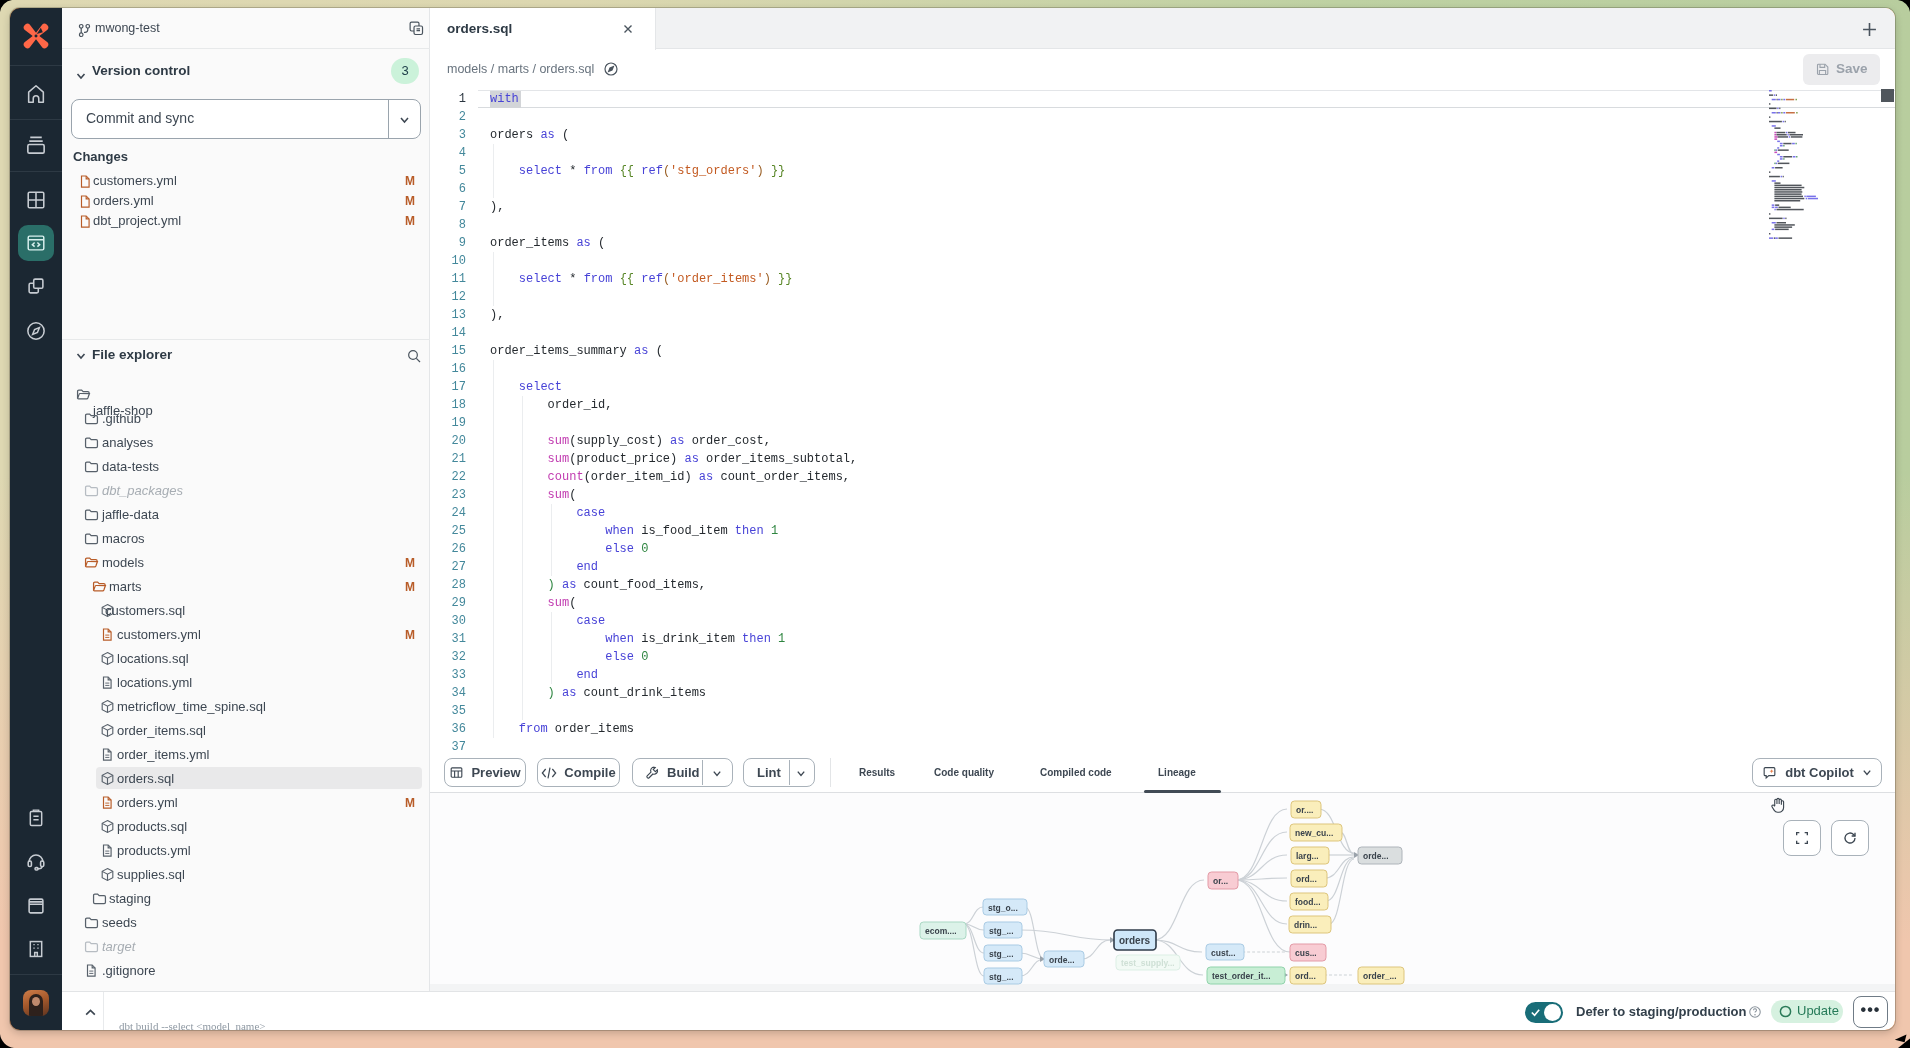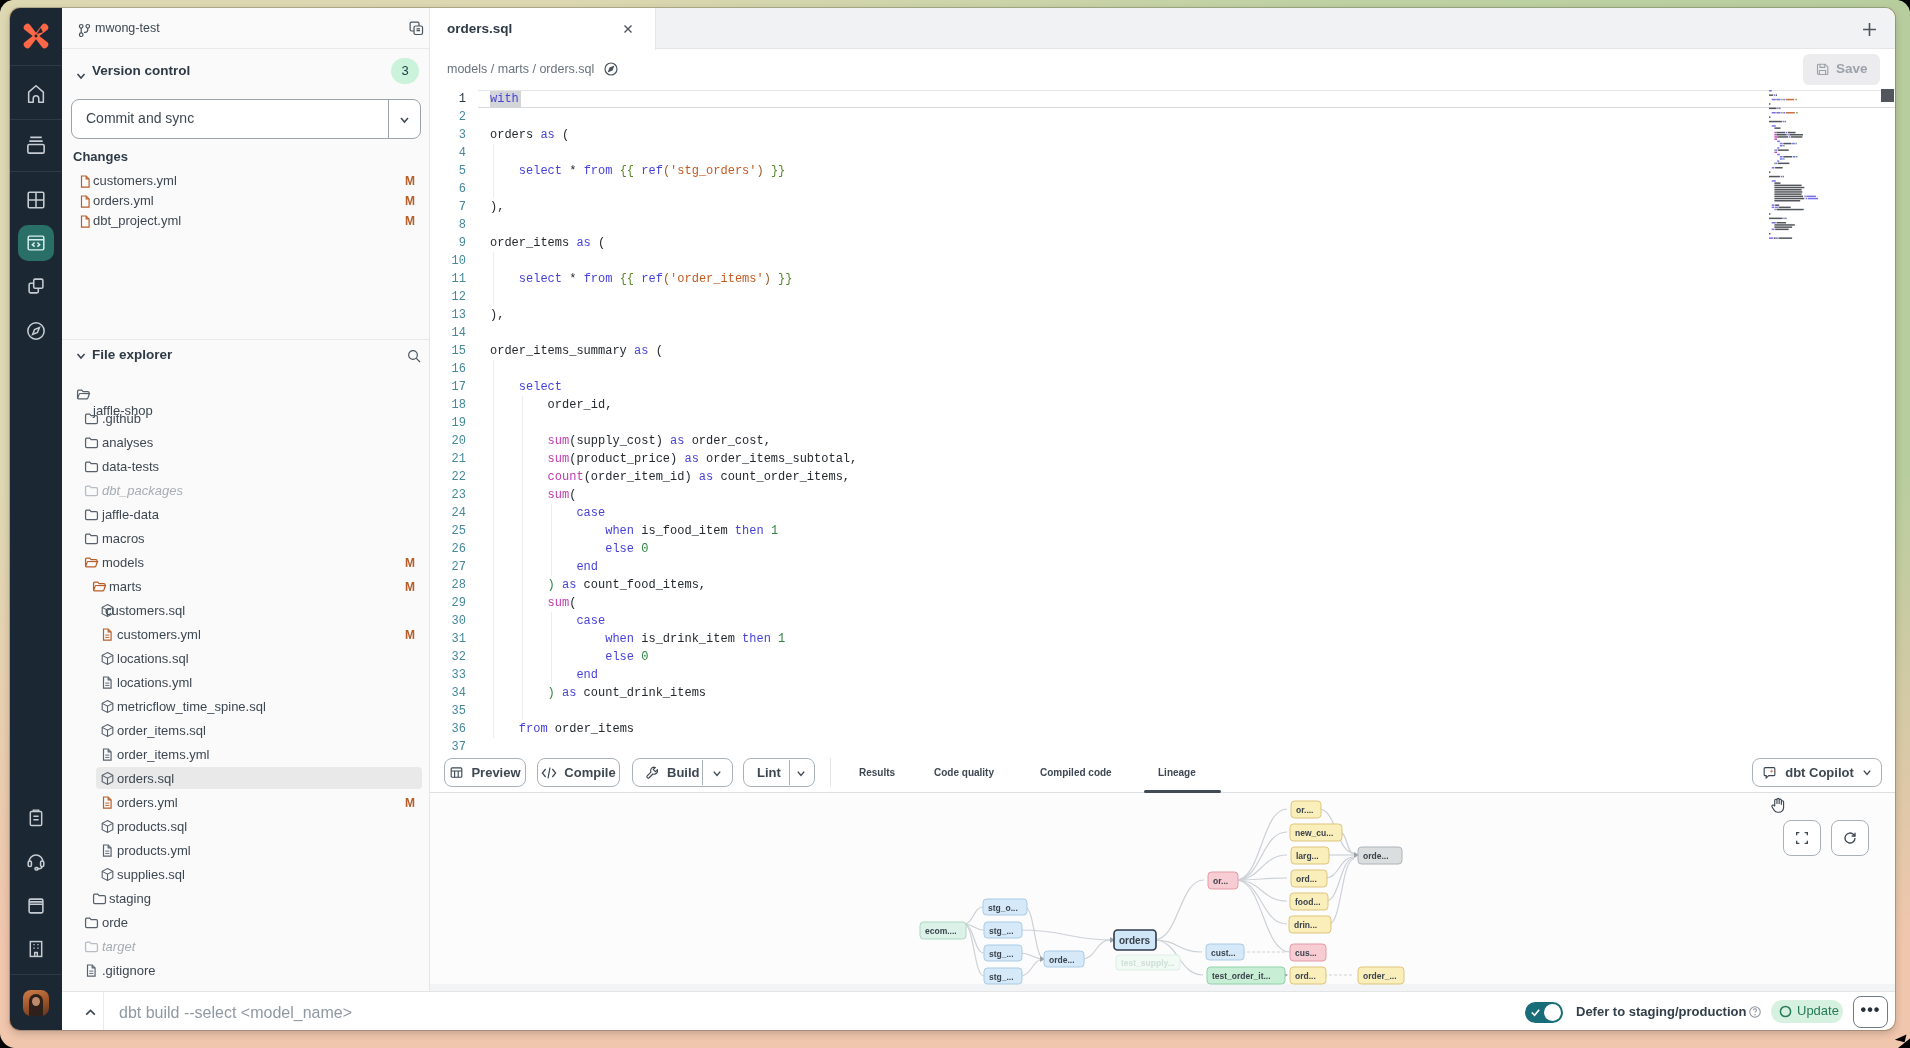--- a/index.html
+++ b/index.html
@@ -312,21 +312,21 @@
             <path d="M3.5 7 L12 11.5 L20.5 7 M12 11.5 V21.5"></path>
           </svg></div>
       <div class="row" style="left:55px;top:855px">supplies.sql</div>
       <div style="position:absolute;left:30px;top:883px;"><svg width="15" height="15" viewBox="0 0 24 24" fill="none" stroke="#57606a" stroke-width="2">
             <path d="M2.5 7 a2 2 0 0 1 2-2 H9 l2.5 2.5 H19.5 a2 2 0 0 1 2 2 V18 a2 2 0 0 1-2 2 H4.5 a2 2 0 0 1-2-2 Z"></path>
           </svg></div>
       <div class="row" style="left:47px;top:879px">staging</div>
       <div style="position:absolute;left:22px;top:907px;"><svg width="15" height="15" viewBox="0 0 24 24" fill="none" stroke="#57606a" stroke-width="2">
             <path d="M2.5 7 a2 2 0 0 1 2-2 H9 l2.5 2.5 H19.5 a2 2 0 0 1 2 2 V18 a2 2 0 0 1-2 2 H4.5 a2 2 0 0 1-2-2 Z"></path>
           </svg></div>
-      <div class="row" style="left:40px;top:903px">orde</div>
+      <div class="row" style="left:40px;top:903px">seeds</div>
       <div style="position:absolute;left:22px;top:931px;"><svg width="15" height="15" viewBox="0 0 24 24" fill="none" stroke="#b6bcc2" stroke-width="2">
             <path d="M2.5 7 a2 2 0 0 1 2-2 H9 l2.5 2.5 H19.5 a2 2 0 0 1 2 2 V18 a2 2 0 0 1-2 2 H4.5 a2 2 0 0 1-2-2 Z"></path>
           </svg></div>
       <div class="row it" style="left:40px;top:927px">target</div>
       <div style="position:absolute;left:22px;top:955px;"><svg width="14" height="15" viewBox="0 0 24 24" fill="none" stroke="#57606a" stroke-width="2">
             <path d="M6 2.5 H14 L19 7.5 V21.5 H6 Z"></path>
             <path d="M14 2.5 V7.5 H19"></path>
             <path d="M9 13 H16 M9 17 H16" stroke-width="1.6"></path>
           </svg></div>
       <div class="row" style="left:40px;top:951px">.gitignore</div>
@@ -674,21 +674,21 @@
       <svg style="position:absolute;left:1338px;top:3px;" width="19" height="19" viewBox="0 0 24 24" fill="#fbfbfc" stroke="#3a444e" stroke-width="1.4" stroke-linejoin="round">
           <path d="M8.5 12.5 V5.5 a1.4 1.4 0 0 1 2.8 0 V10 M11.3 9.8 V4.4 a1.4 1.4 0 0 1 2.8 0 V10 M14.1 9.9 V5.4 a1.4 1.4 0 0 1 2.8 0 V11 M16.9 10.8 V7.4 a1.4 1.4 0 0 1 2.8 0 V14.5 a6 6 0 0 1-6 6 h-1.6 a5 5 0 0 1-4.2-2.3 L5.2 13.8 a1.5 1.5 0 0 1 2.4-1.8 l0.9 1.1"></path>
         </svg>
     </div>
   </div>
   <div id="statusbar">
     <div style="position:absolute;left:41px;top:0;width:1px;height:39px;background:#e8eaec;"></div>
     <svg style="position:absolute;left:22px;top:15px" width="13" height="11" viewBox="0 0 12 10" fill="none" stroke="#3d4752" stroke-width="1.5">
         <path d="M2 7 L6 3 L10 7"></path>
       </svg>
-    <span style="position:absolute;left:57px;top:12px;font-size:16px;color:#8f99a3;">dbt build --select &lt;model_name&gt;</span>
+    <span style="position:absolute;left:57px;top:28px;font-size:11px;color:#8f99a3;font-family:Liberation Serif, serif;">dbt build --select &lt;model_name&gt;</span>
     <div style="position:absolute;left:1463px;top:10px;width:38px;height:21px;background:#196d78;border-radius:11px;">
       <svg style="position:absolute;left:5px;top:5px" width="11" height="11" viewBox="0 0 12 12" fill="none" stroke="#fff" stroke-width="1.8">
           <path d="M2 6 L5 9 L10 3"></path>
         </svg>
       <div style="position:absolute;right:2px;top:2px;width:17px;height:17px;border-radius:50%;background:#fff;"></div>
     </div>
     <span style="position:absolute;left:1514px;top:12px;font-size:13px;font-weight:bold;color:#33404b;">Defer to staging/production</span>
     <svg style="position:absolute;left:1686px;top:13px" width="14" height="14" viewBox="0 0 24 24" fill="none" stroke="#8a939c" stroke-width="1.8">
         <circle cx="12" cy="12" r="9"></circle>
         <path d="M9.5 9 a2.5 2.5 0 1 1 3.7 2.2 c-0.8 0.5-1.2 1-1.2 1.8"></path>

